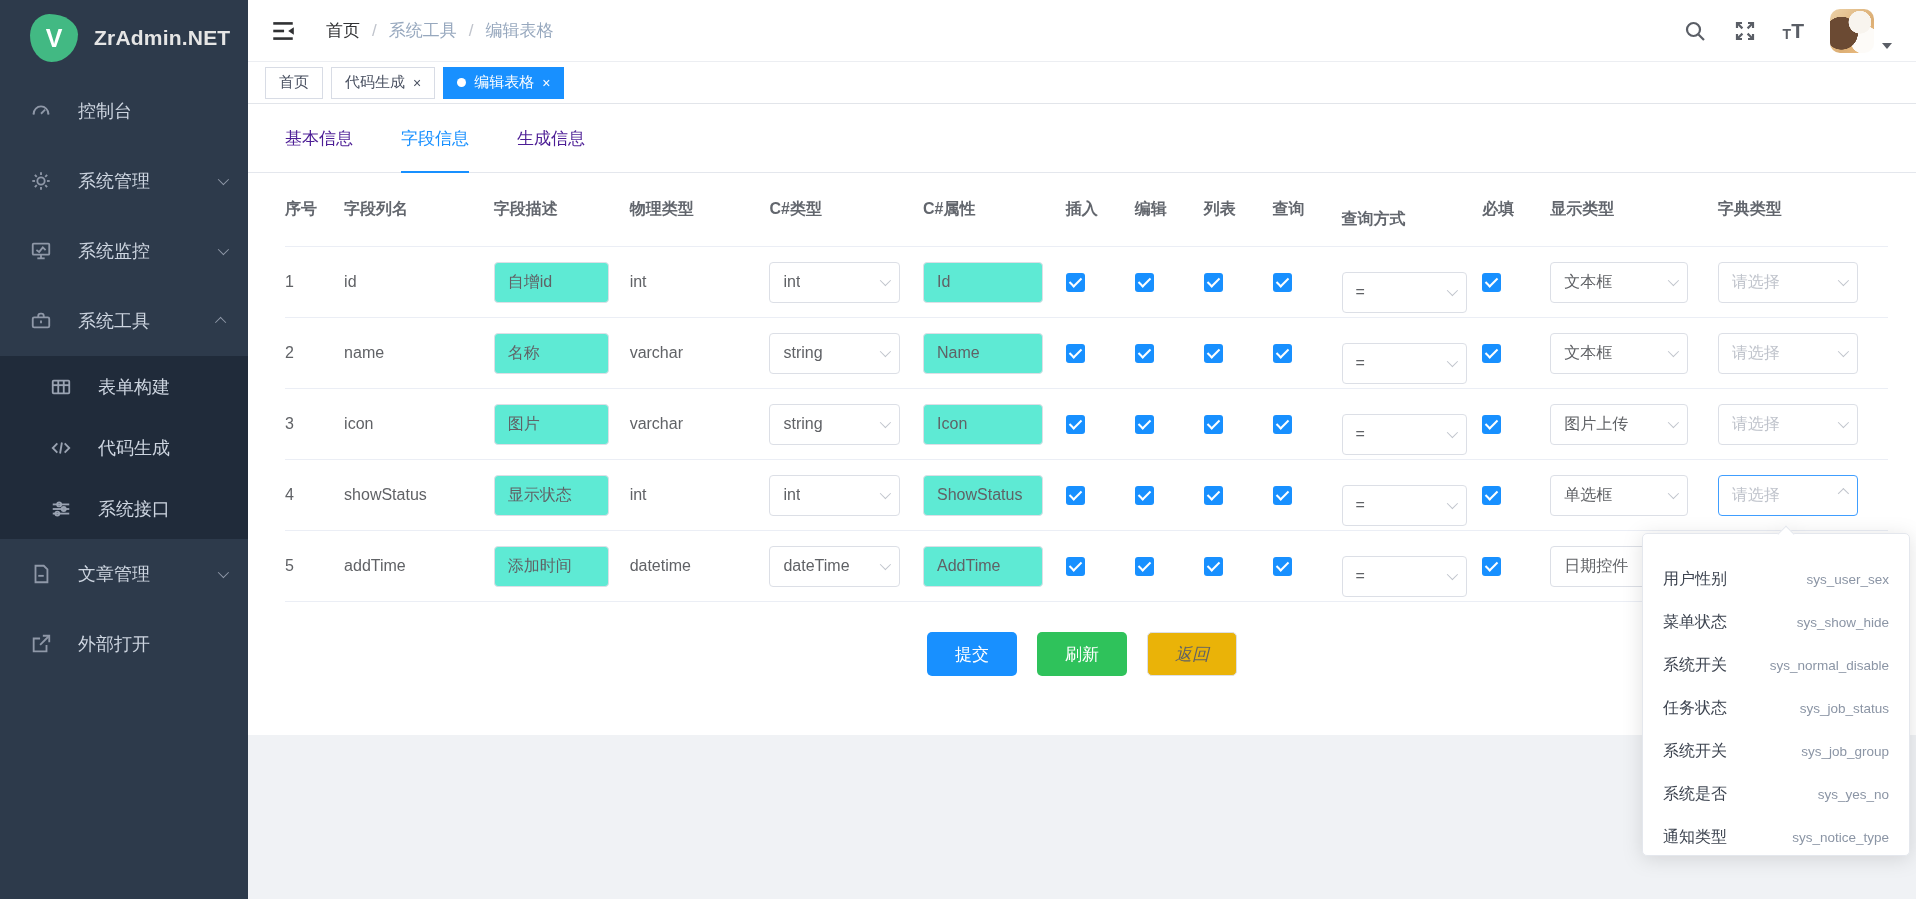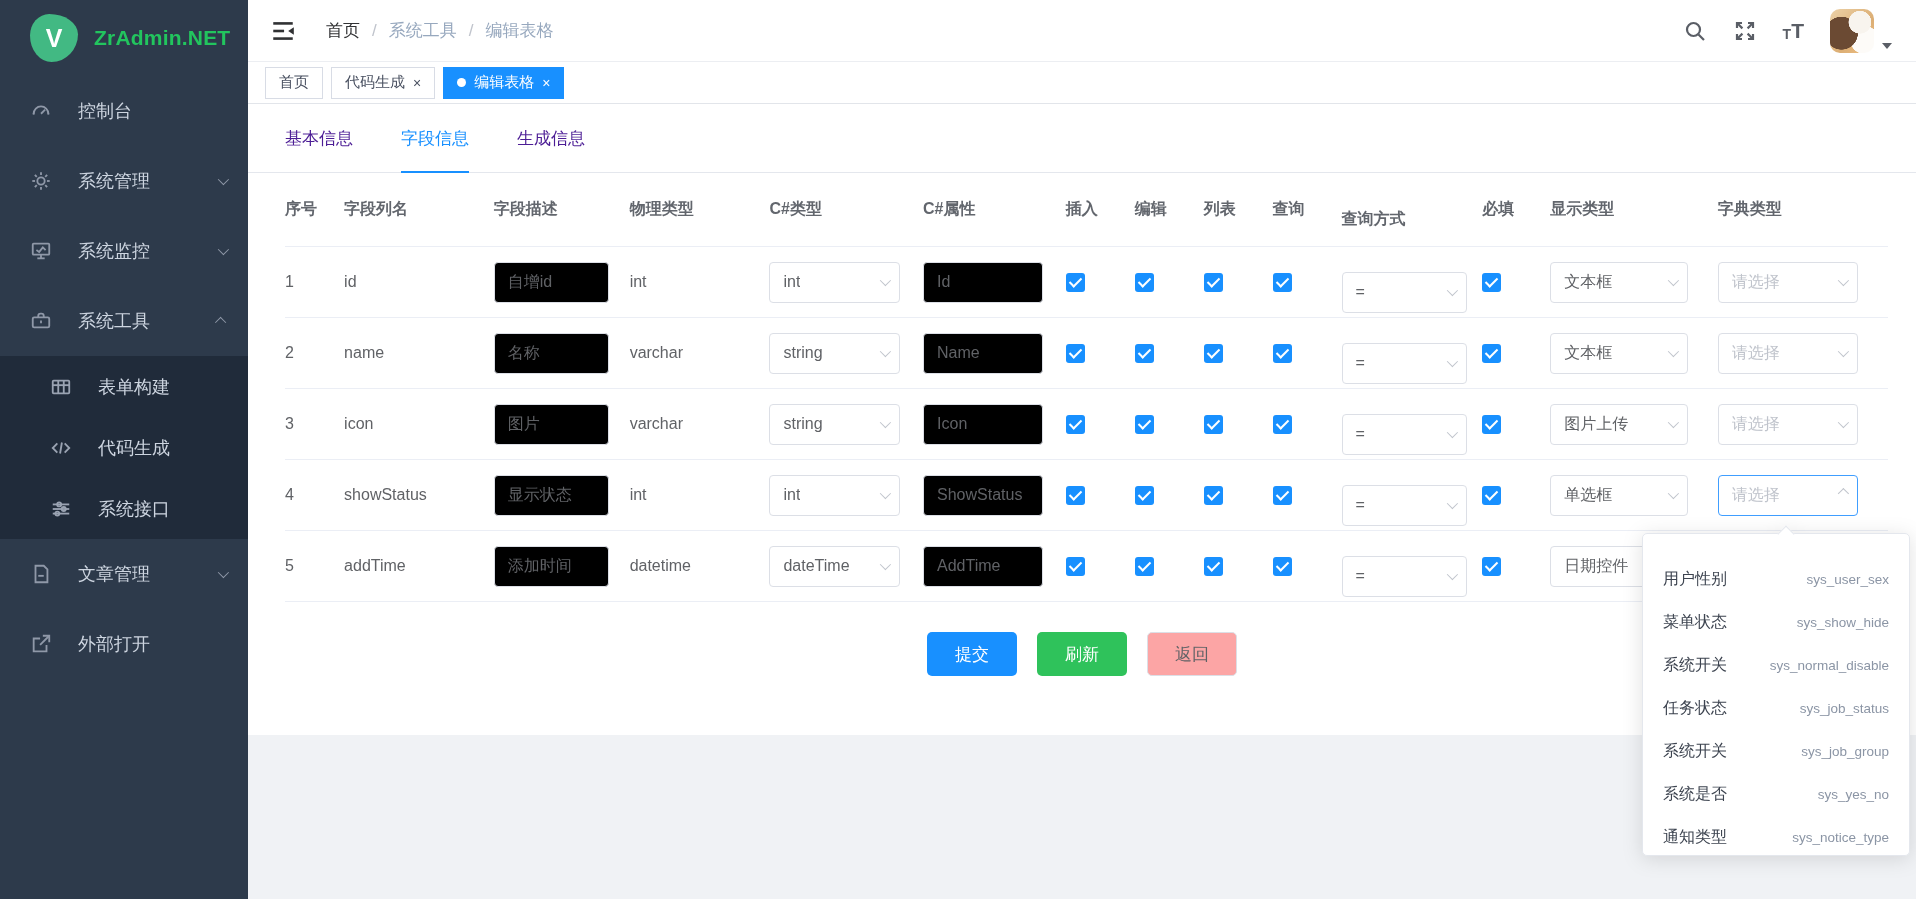--- a/index.html
+++ b/index.html
@@ -6,21 +6,21 @@
   html,body { margin:0; padding:0; }
   body { font-family:"Liberation Sans","DejaVu Sans",sans-serif; }
 
   .app { width:1916px; height:899px; display:flex; background:#f0f2f5; overflow:hidden; position:relative; }
 
   
   .sidebar { width:248px; flex-shrink:0; background:#2d3a4b; display:flex; flex-direction:column; }
   .logo-row { height:76px; display:flex; align-items:center; padding-left:30px; }
   .logo-blob { width:48px; height:48px; background:#42b983; border-radius:40% 60% 55% 45% / 45% 42% 58% 55%;
                display:flex; align-items:center; justify-content:center; color:#fff; font-weight:700; font-size:25px; }
-  .brand { color:#22c55e; font-size:21px; font-weight:700; margin-left:16px; letter-spacing:.2px; }
+  .brand { color:#e5e5e5; font-size:21px; font-weight:700; margin-left:16px; letter-spacing:.2px; }
 
   .menu { flex:1; }
   .menu-item { height:70px; display:flex; align-items:center; padding:0 22px 0 30px; font-size:18px; color:#cdd5e0; cursor:pointer; }
   .menu-item .mi-icon { width:22px; height:22px; margin-right:26px; color:#8f98a8; flex-shrink:0; }
   .menu-item .mi-icon svg { width:22px; height:22px; display:block; }
   .menu-item .mi-label { flex:1; }
   .chev { width:8px; height:8px; border-right:1.6px solid #8f98a8; border-bottom:1.6px solid #8f98a8; }
   .chev.down { transform:rotate(45deg) translateY(-2px); }
   .chev.up { transform:rotate(-135deg) translateY(-2px); }
 
@@ -68,40 +68,40 @@
   .ctab.active::after { content:""; position:absolute; bottom:-1px; left:0; right:0; height:2px; background:#1890ff; }
 
   .ftable { padding:0 28px 0 37px; }
   .thead { display:flex; align-items:center; height:74px; font-weight:700; font-size:16px; color:#62666d; border-bottom:1px solid #ebeef5; }
   .trow { display:flex; align-items:center; height:71px; border-bottom:1px solid #ebeef5; font-size:16px; color:#606266; }
 
   .col-no{width:60px;} .col-colname{width:152px;} .col-desc{width:138px;} .col-dbtype{width:142px;}
   .col-cstype{width:156px;} .col-csprop{width:145px;} .col-ck{width:70px;} .col-query{width:143px;margin-top:20px;}
   .col-req{width:69px;} .col-disp{width:170px;} .col-dict{width:173px;}
 
-  .ipt { width:115px; height:41px; border:1px solid #dcdfe6; border-radius:4px; padding:0 13px; font-size:16px; color:#606266; outline:none; font-family:inherit; background:#000000; }
+  .ipt { width:115px; height:41px; border:1px solid #dcdfe6; border-radius:4px; padding:0 13px; font-size:16px; color:#606266; outline:none; font-family:inherit; background:#5eead4; }
   .ipt.w120 { width:120px; }
 
   .sel { height:41px; border:1px solid #dcdfe6; border-radius:4px; display:flex; align-items:center; justify-content:space-between; padding:0 11px 0 13px; font-size:16px; color:#606266; background:#fff; cursor:pointer; overflow:hidden; white-space:nowrap; }
   .sel .sel-text { overflow:hidden; white-space:nowrap; }
   .sel .placeholder { color:#c0c4cc; }
   .schev { width:8px; height:8px; border-right:1.5px solid #c0c4cc; border-bottom:1.5px solid #c0c4cc; flex-shrink:0; margin-left:6px; }
   .schev.down { transform:rotate(45deg) translateY(-2px); }
   .schev.up { transform:rotate(-135deg) translateY(2px); }
   .sel.w131{width:131px;} .sel.w125{width:125px;} .sel.w138{width:138px;} .sel.w140{width:140px;}
   .sel.focused { border-color:#409eff; }
 
   .cb { width:19px; height:19px; background:#1890ff; border-radius:3px; display:flex; align-items:center; justify-content:center; cursor:pointer; }
   .cb::after { content:""; width:5px; height:10px; border-right:2px solid #fff; border-bottom:2px solid #fff; transform:rotate(45deg); margin-top:-3px; }
 
   .footer-btns { display:flex; justify-content:center; gap:20px; margin-top:30px; }
   .btn { height:44px; min-width:90px; border-radius:5px; font-size:17px; display:flex; align-items:center; justify-content:center; padding:0 24px; border:1px solid transparent; cursor:pointer; font-family:inherit; }
   .btn-primary { background:#1890ff; color:#fff; }
   .btn-success { background:#2fc25b; color:#fff; }
-  .btn-plain { background:#fca5a5; border-color:#dcdfe6; color:#606266; }
+  .btn-plain { background:#eab308; border-color:#dcdfe6; color:#606266;font-style:italic; }
 
   
   .dropdown { position:absolute; left:1642px; top:533px; width:268px; z-index:20; filter:drop-shadow(0 3px 10px rgba(0,0,0,.12)); }
   .dd-arrow { position:absolute; top:-5px; left:138px; width:12px; height:12px; background:#fff; border-left:1px solid #e4e7ed; border-top:1px solid #e4e7ed; transform:rotate(45deg); z-index:2; }
   .dd-panel { position:relative; background:#fff; border:1px solid #e4e7ed; border-radius:5px; height:323px; overflow:hidden; padding-top:24px; }
   .dd-item { height:43px; display:flex; align-items:center; justify-content:space-between; padding:0 20px; cursor:pointer; }
   .dd-item .dd-label { font-size:16px; color:#3d4450; white-space:nowrap; }
   .dd-item .dd-val { font-size:13.5px; color:#8b95a5; white-space:nowrap; }
   .dd-item.hovered { background:#f5f7fa; }
 </style>

